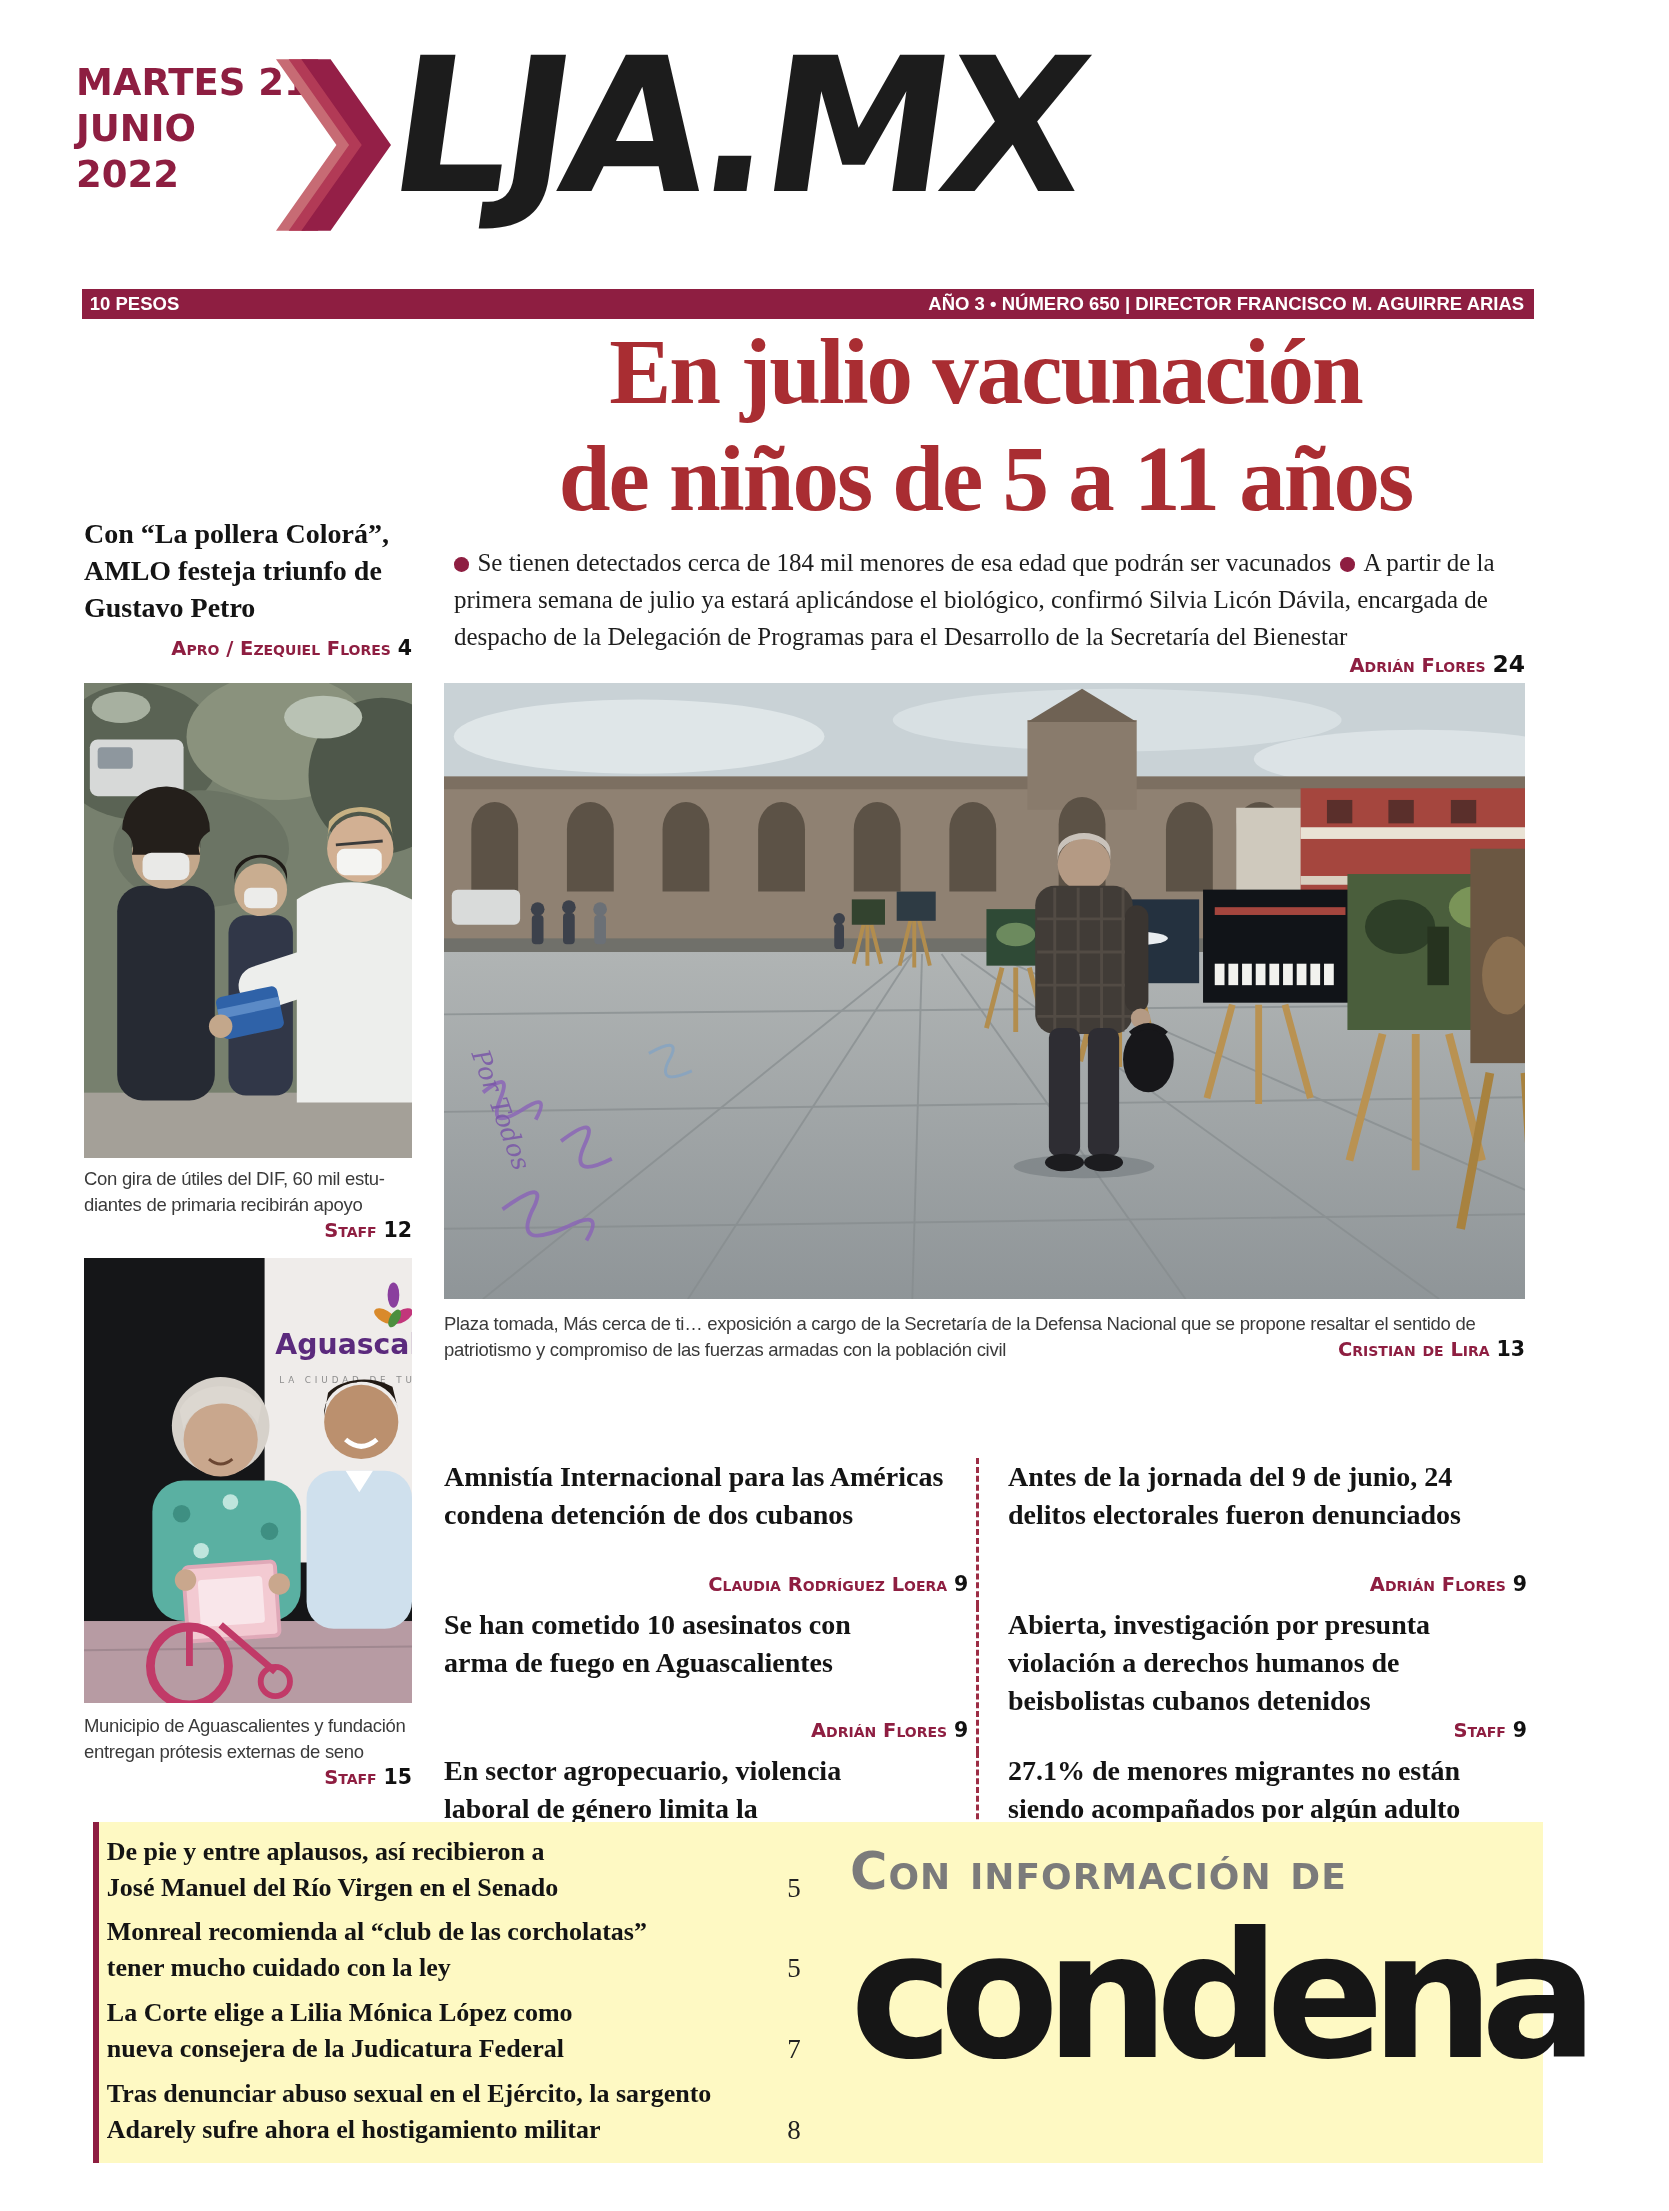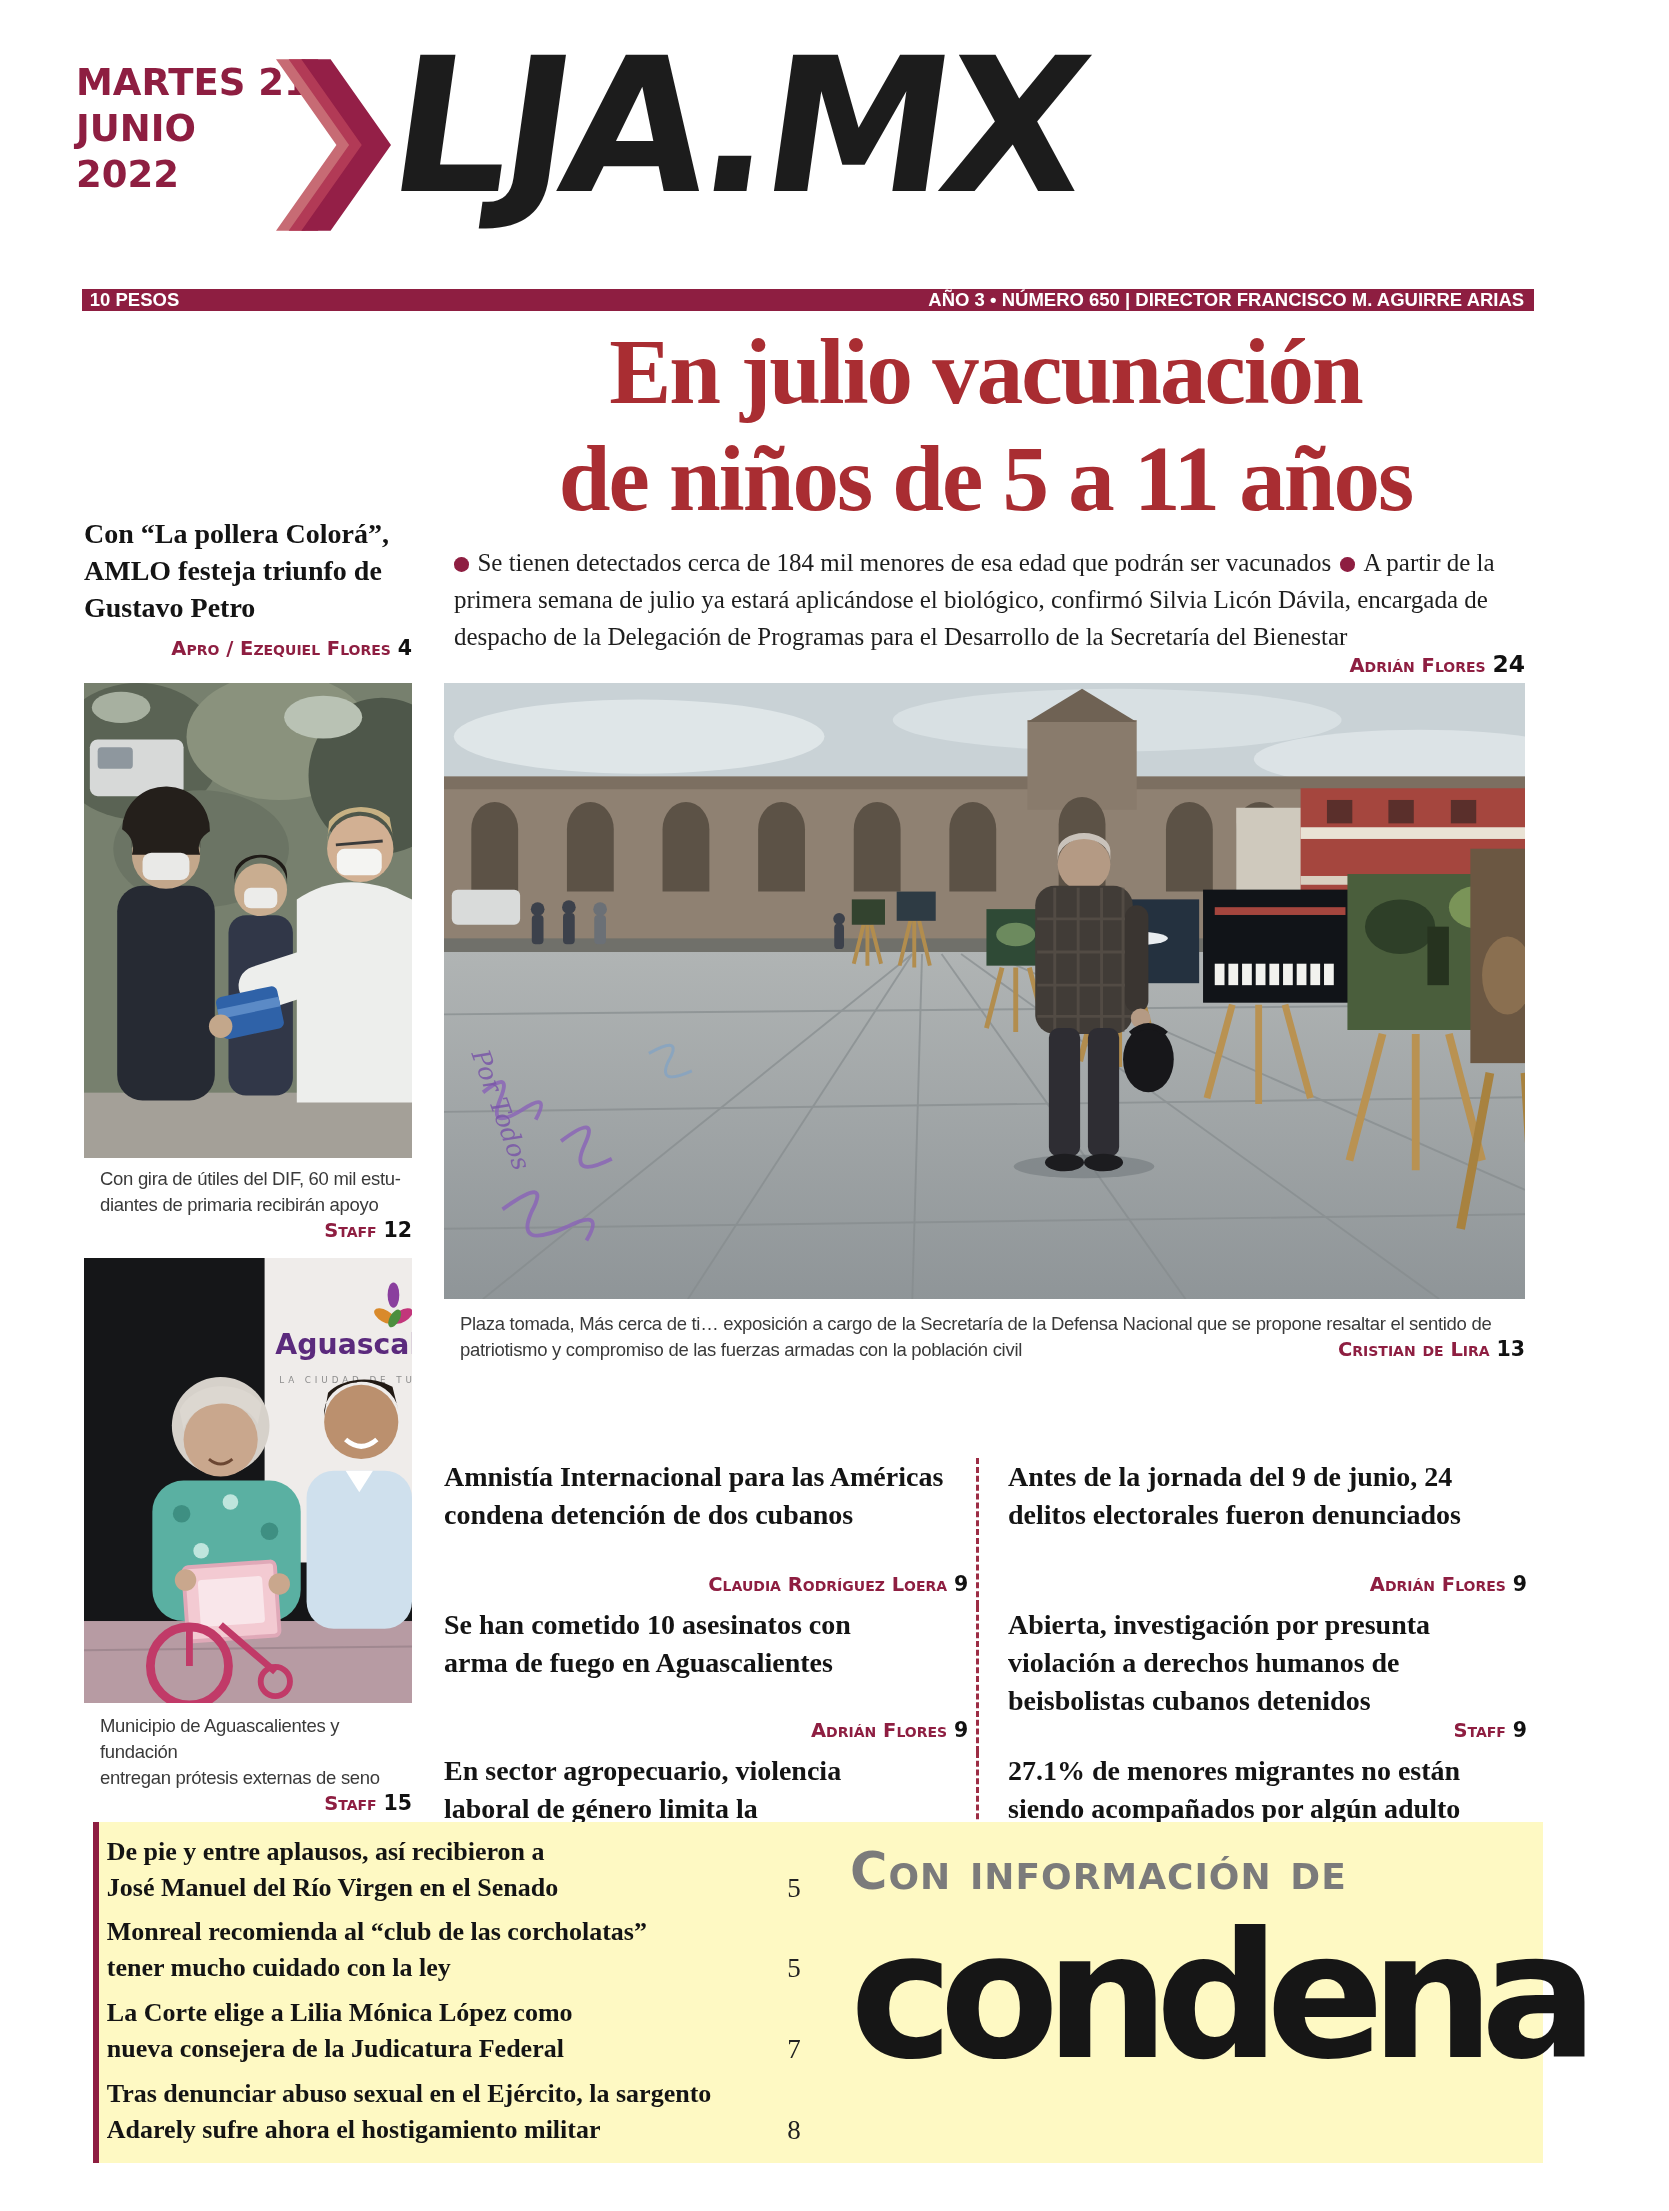--- a/index.html
+++ b/index.html
@@ -6,36 +6,36 @@
   #page{position:relative;width:1670px;height:2212px;background:#fff;overflow:hidden;
         font-family:"Liberation Sans","DejaVu Sans",sans-serif;color:#1a1a1a;}
 
   
   .date-block{position:absolute;left:76px;top:60px;color:#8e1e41;
       font-family:"DejaVu Sans",sans-serif;font-weight:bold;font-size:37px;line-height:46px;letter-spacing:0;}
   .chevron{position:absolute;left:276px;top:59px;}
   .wordmark{position:absolute;left:380px;top:33px;font-family:"DejaVu Sans",sans-serif;
       font-weight:bold;font-size:187px;line-height:187px;letter-spacing:-8.8px;color:#1c1c1c;
       transform:skewX(-8deg);transform-origin:left bottom;white-space:nowrap;}
-  .price-bar{position:absolute;left:82px;top:289px;width:1452px;height:22px;background:#8e1e41;
+  .price-bar{position:absolute;left:82px;top:289px;width:1452px;height:30px;background:#8e1e41;
       display:flex;align-items:center;justify-content:space-between;box-sizing:border-box;padding:0 9.8px 0 7.8px;}
   .price-bar span{color:#fff;font-weight:bold;font-size:18.5px;letter-spacing:0;}
 
   
   .lc{position:absolute;left:84px;width:328px;}
   .serif-title{font-family:"Liberation Serif","DejaVu Serif",serif;font-weight:bold;color:#141414;
       white-space:pre-line;}
   .lc-title{font-size:28px;line-height:37px;width:353px;}
   .byl{font-family:"DejaVu Sans",sans-serif;font-weight:bold;font-variant:small-caps;
       color:#8e1e41;font-size:19.5px;white-space:nowrap;text-align:right;}
   .byl .pg{color:#111;font-variant:normal;font-size:20.5px;margin-left:6.8px;font-family:"DejaVu Sans",sans-serif;}
   .byl-right{text-align:right;margin-top:9.8px;}
   .photo{overflow:hidden;background:#888;}
   .photo svg{display:block;}
-  .caption{font-size:18.5px;line-height:26px;color:#3a3a3a;letter-spacing:-0.3px;white-space:pre-line;margin-left:16px;}
+  .caption{font-size:18.5px;line-height:26px;color:#3a3a3a;letter-spacing:-0.3px;white-space:pre-line;}
 
   
   .lead-headline{position:absolute;left:444px;top:318px;width:1083px;text-align:center;
       font-family:"Liberation Serif","DejaVu Serif",serif;font-weight:bold;color:#a92d32;
       font-size:93px;line-height:107px;letter-spacing:-2px;}
   .deck{position:absolute;left:454px;top:544px;width:1073px;
       font-family:"Liberation Serif","DejaVu Serif",serif;font-size:25px;line-height:37px;color:#1e1e1e;}
   .deck .dot{display:inline-block;width:14.6px;height:14.6px;border-radius:50%;background:#8e1e41;
       margin:0 8.8px 0 0;position:relative;top:1px;}
   .deck .dot2{margin:0 8.8px;}

